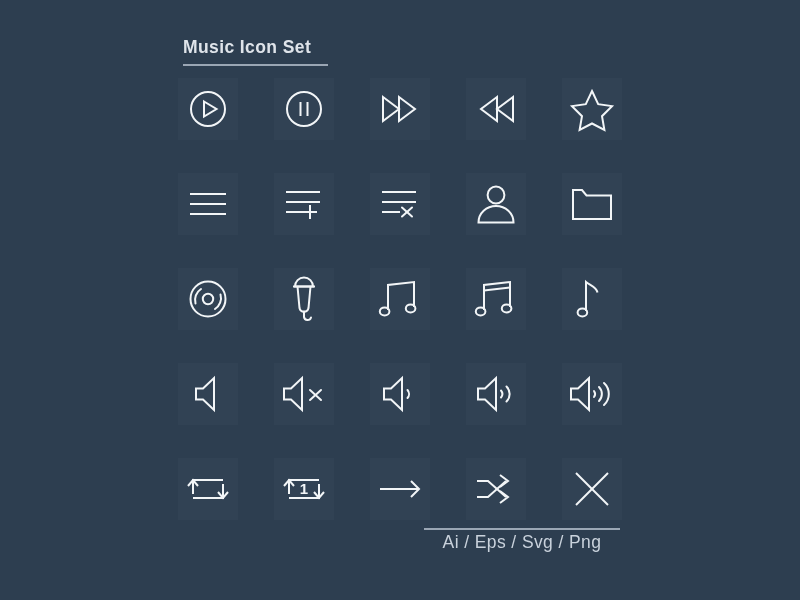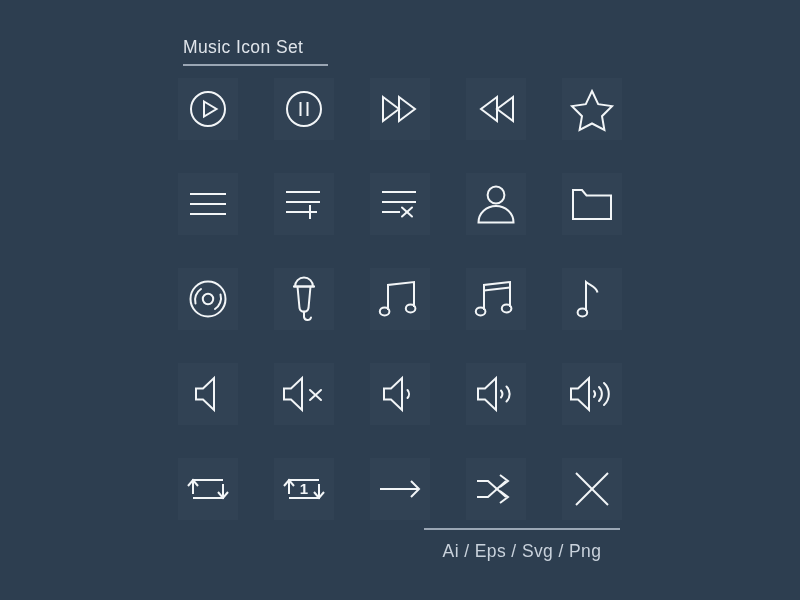--- a/index.html
+++ b/index.html
@@ -24,21 +24,21 @@
 
   
   .title-block {
     position: absolute;
     left: 183px;
     top: 36px;
     width: 145px;
   }
   .title-text {
     font-size: 17.5px;
-    font-weight: 400;
+    font-weight: 700;
     letter-spacing: 0.4px;
     color: #dfe4ea;
     line-height: 22px;
     white-space: nowrap;
   }
   .title-rule {
     margin-top: 6px;
     height: 2px;
     width: 145px;
     background: #9aa6b4;
@@ -98,21 +98,21 @@
     top: 528px;
     width: 196px;
     text-align: center;
   }
   .footer-rule {
     height: 2px;
     width: 196px;
     background: #9aa6b4;
   }
   .footer-text {
-    margin-top: 11px;
+    margin-top: 2px;
     font-size: 17.5px;
     letter-spacing: 0.4px;
     color: #c9d2dc;
     white-space: nowrap;
   }
 </style>
 </head>
 <body style="background: rgb(45, 62, 80);">
 
 <div class="sheet">

